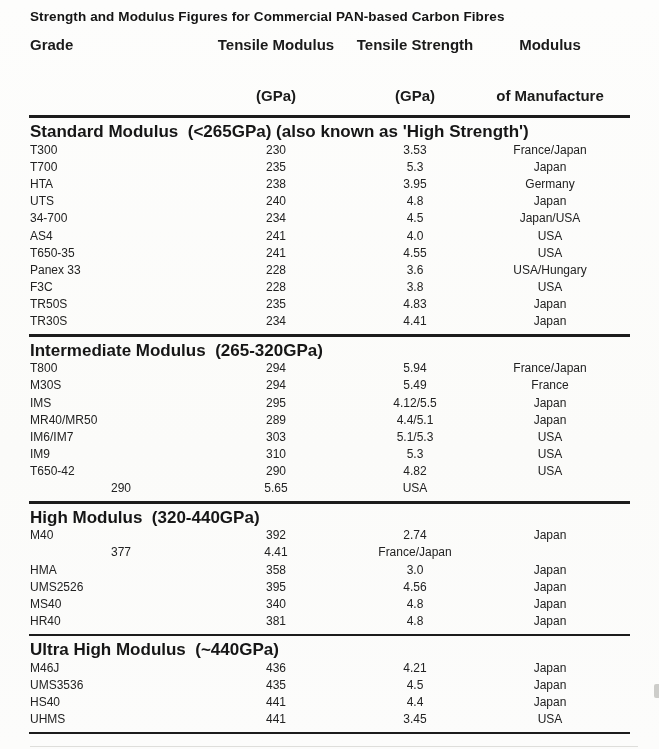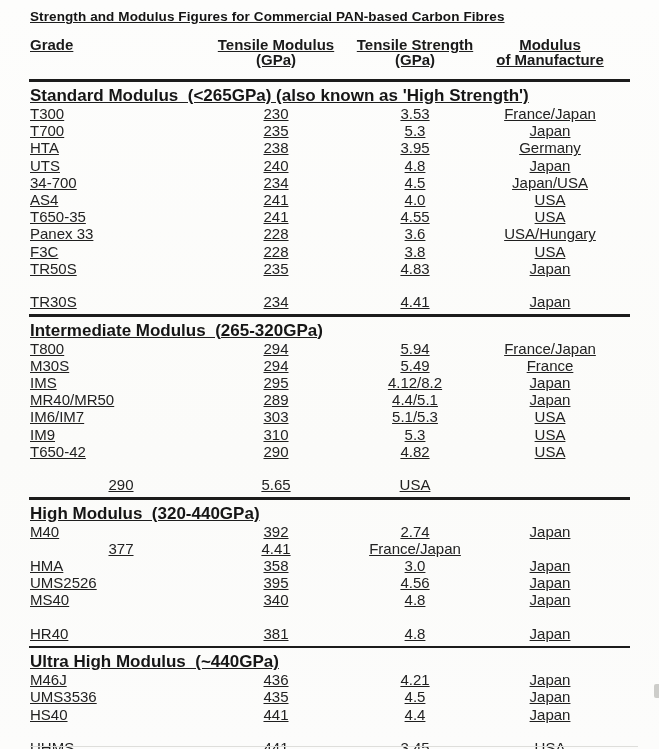--- a/index.html
+++ b/index.html
@@ -6,21 +6,20 @@
   body { background: #ffffff; }
 
   .page {
     position: relative;
     width: 659px;
     height: 749px;
     background: linear-gradient(180deg, #fdfdfc 0%, #fbfbf9 60%, #fcfcfb 100%);
     font-family: "Liberation Sans", sans-serif;
     color: #1f1f1f;
     overflow: hidden;
-    text-decoration: underline;
   }
 
   .title {
     font-weight: bold;
     font-size: 13.5px;
     letter-spacing: 0.1px;
     color: #141414;
     padding: 9px 0 0 30px;
     white-space: pre;
   }
@@ -29,21 +28,21 @@
     display: grid;
     grid-template-columns: 182px 128px 150px 120px;
     width: 580px;
     margin: 13px 0 0 30px;
     font-weight: bold;
     font-size: 15px;
     color: #1a1a1a;
   }
   .hcell { text-align: center; line-height: 15px; }
   .hcell.grade { text-align: left; }
-  .hcell .sub { display: block; }
+  .hcell .sub { display: block; margin-top: 36px; }
 
   .rule-head {
     height: 3px;
     background: #1c1c1c;
     width: 601px;
     margin: 12px 0 0 29px;
   }
 
   .section-heading {
     font-weight: bold;
@@ -54,24 +53,24 @@
     white-space: pre;
   }
 
   .row {
     display: grid;
     grid-template-columns: 182px 128px 150px 120px;
     width: 580px;
     margin-left: 30px;
     height: 17.2px;
     align-items: center;
-    font-size: 15px;
+    font-size: 12px;
     color: #222222;
   }
-  .row.last { margin-top: 16px; }
+  .row.last { margin-top: 0; }
   .cell { white-space: pre; overflow: visible; }
   .cell.c-mod, .cell.c-str, .cell.c-country { text-align: center; }
 
   .rule {
     height: 2.5px;
     background: #1c1c1c;
     width: 601px;
     margin: 4px 0 0 29px;
   }
 
@@ -200,21 +199,21 @@
       </div>
       <div class="row">
         <div class="cell c-grade">M30S</div>
         <div class="cell c-mod">294</div>
         <div class="cell c-str">5.49</div>
         <div class="cell c-country">France</div>
       </div>
       <div class="row">
         <div class="cell c-grade">IMS</div>
         <div class="cell c-mod">295</div>
-        <div class="cell c-str">4.12/8.2</div>
+        <div class="cell c-str">4.12/5.5</div>
         <div class="cell c-country">Japan</div>
       </div>
       <div class="row">
         <div class="cell c-grade">MR40/MR50</div>
         <div class="cell c-mod">289</div>
         <div class="cell c-str">4.4/5.1</div>
         <div class="cell c-country">Japan</div>
       </div>
       <div class="row">
         <div class="cell c-grade">IM6/IM7</div>

